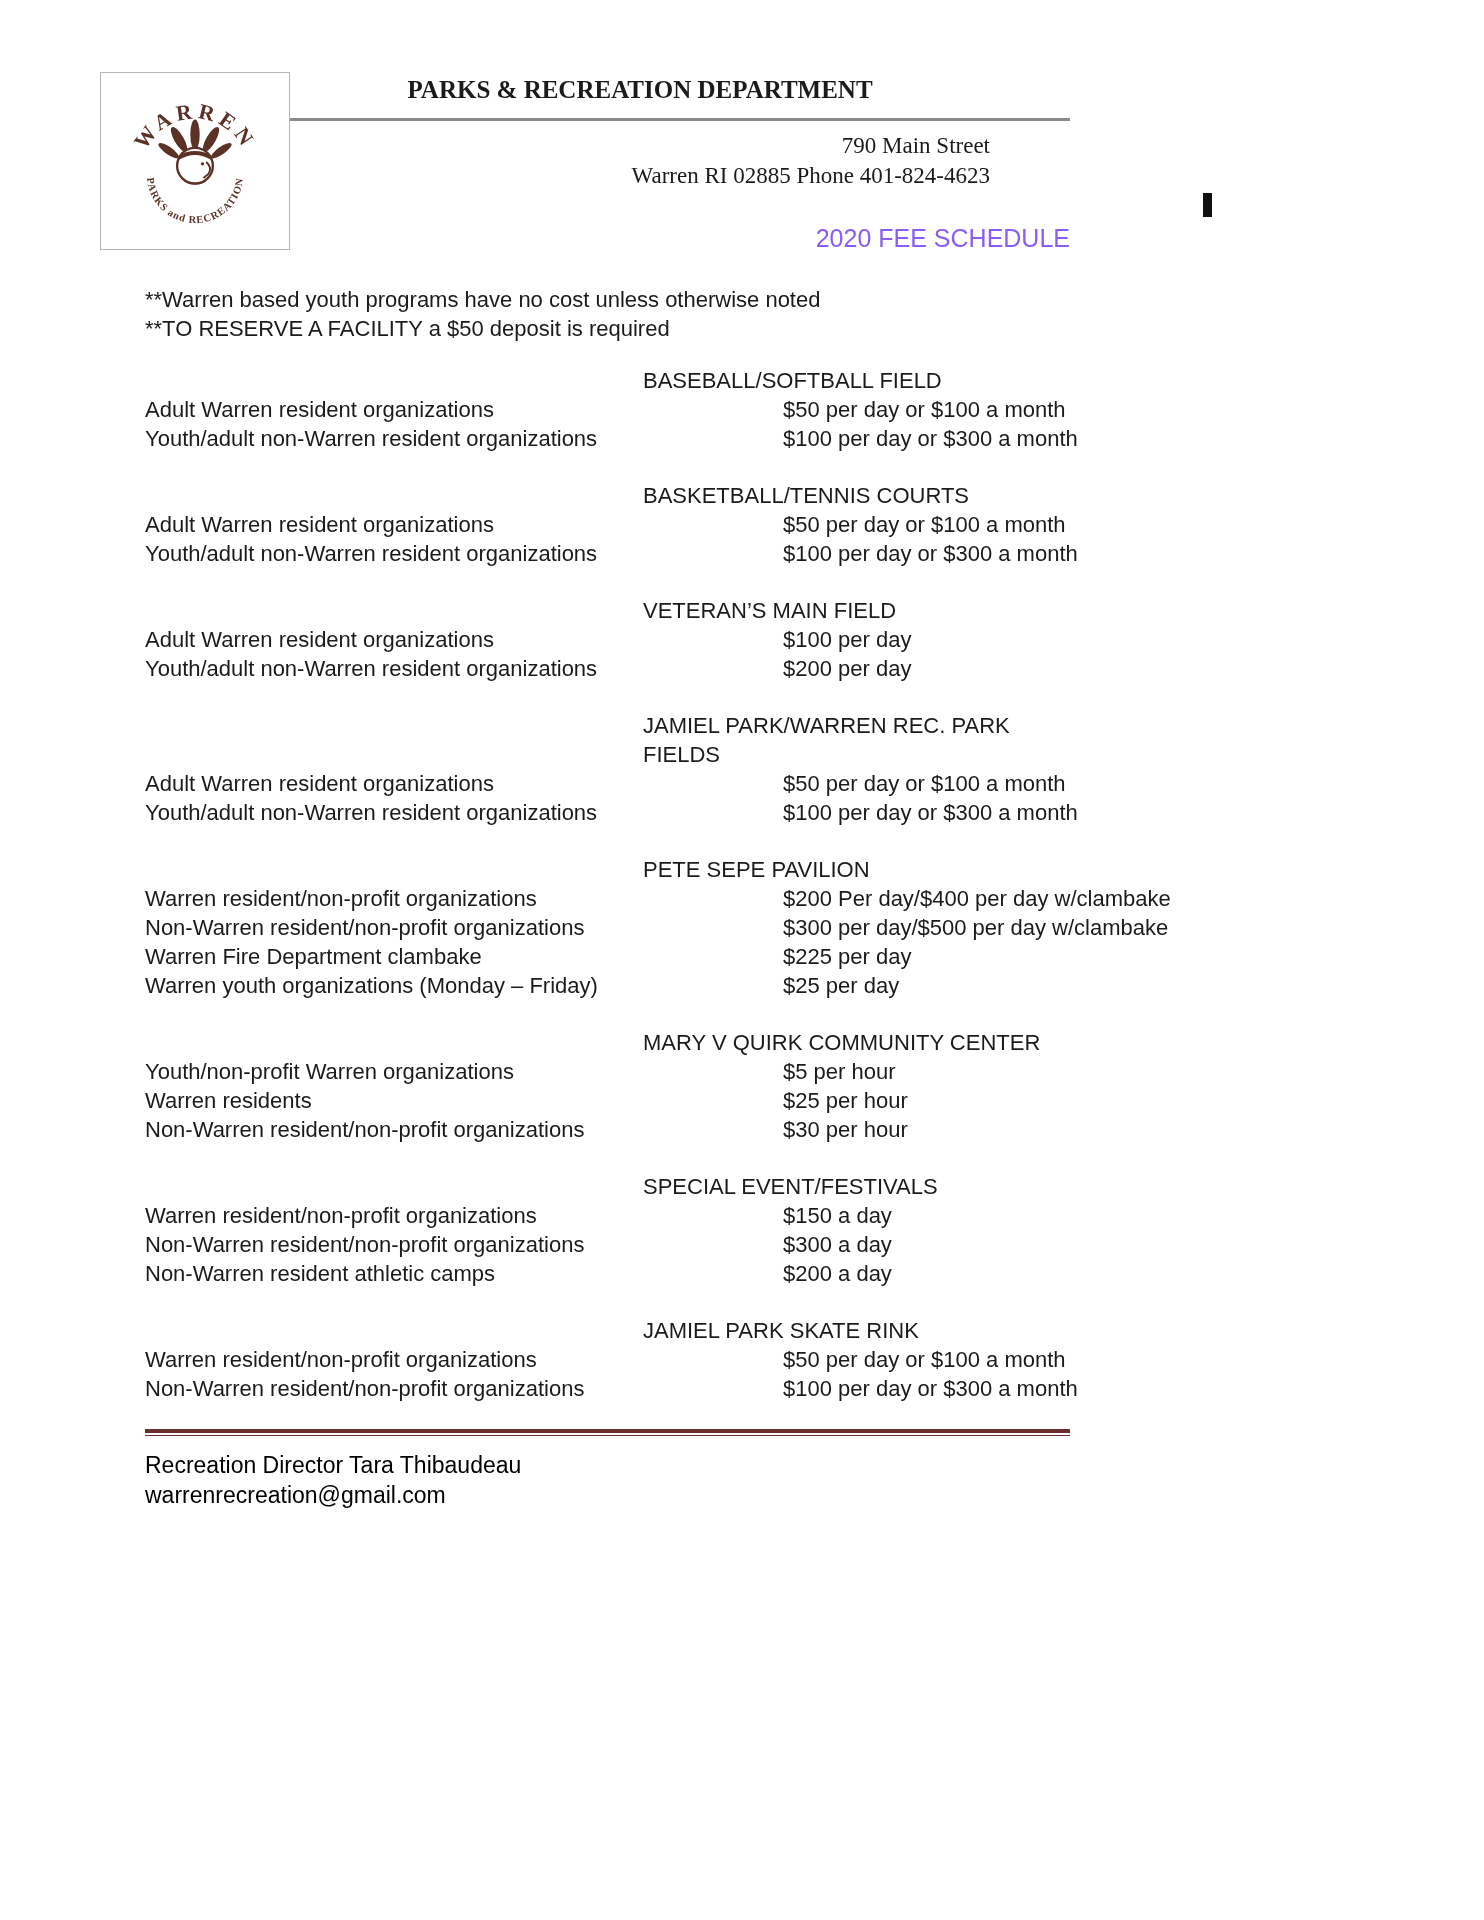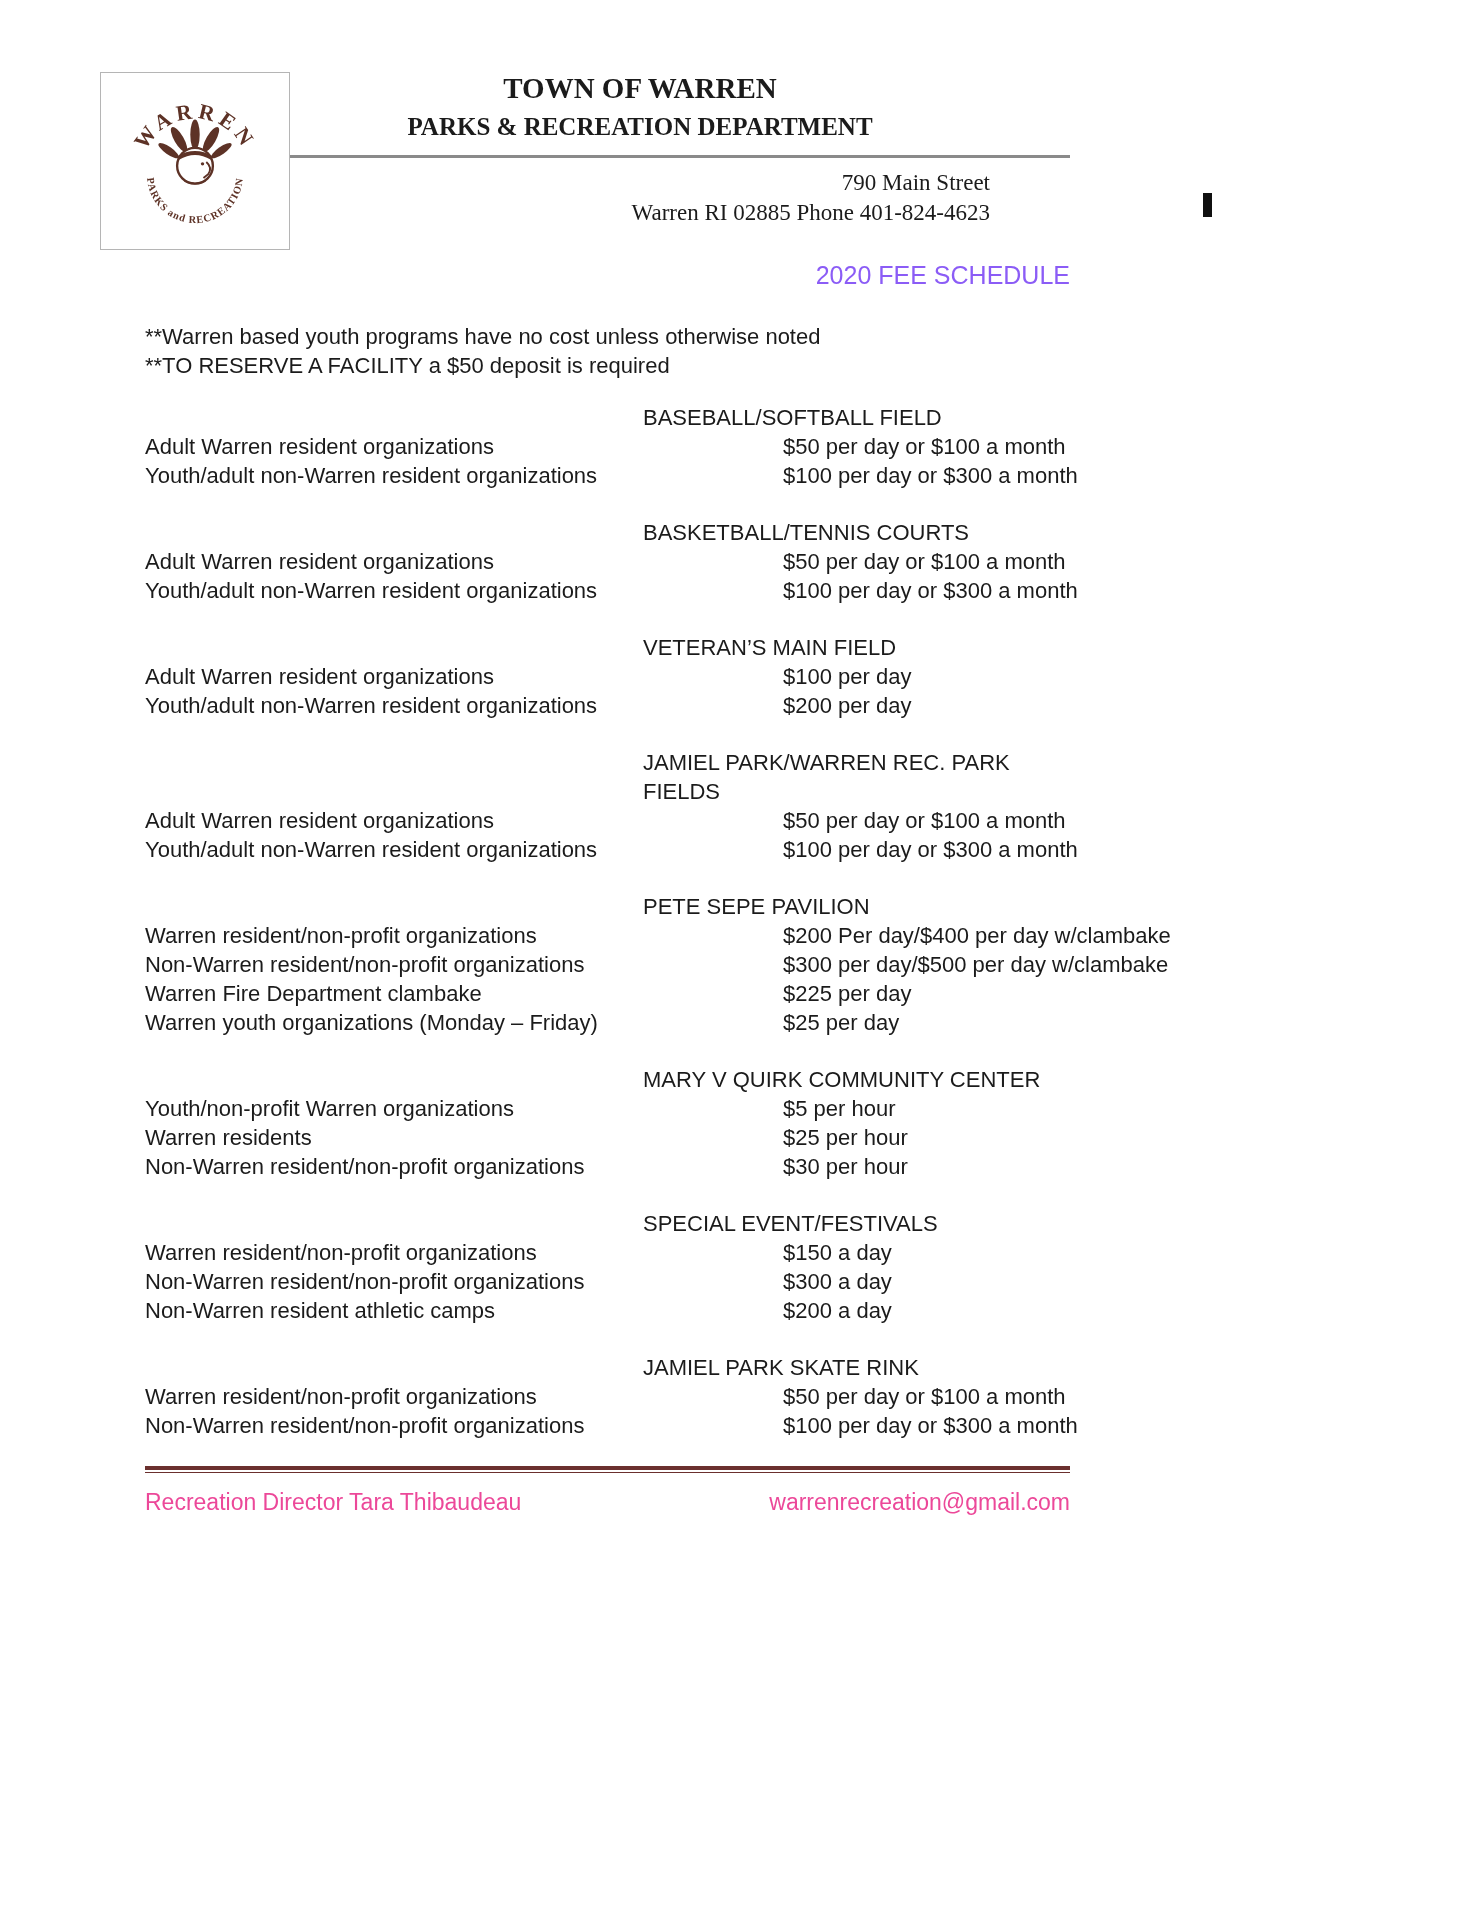--- a/index.html
+++ b/index.html
@@ -102,21 +102,22 @@
     border-top: 4px solid #6b302e;
     border-bottom: 1px solid #6b302e;
   }
   .footer-row {
     margin: 14px 0 0 145px;
     width: 925px;
     display: flex;
     justify-content: space-between;
     font-size: 23px;
     line-height: 30px;
-    color: #ec4899;
+    color: #000000;
+    flex-direction: column;
   }
 
   
   .logo-svg text { font-family: "Liberation Serif", serif; }
 </style>
 </head>
 <body>
 
 <div class="page">
 
@@ -145,21 +146,20 @@
           <circle cx="85" cy="90" r="19" fill="#ffffff" stroke="#5d3226" stroke-width="2.5"></circle>
           <path d="M67,82 q18,-11 36,0" stroke="#5d3226" stroke-width="4" fill="none"></path>
           <path d="M97,86 q7,6 2,13 l-5,4" stroke="#5d3226" stroke-width="2" fill="none"></path>
           <circle cx="93" cy="88" r="1.8" fill="#5d3226"></circle>
           <path d="M74,106 q11,6 22,0" stroke="#5d3226" stroke-width="2" fill="none"></path>
         </g>
       </svg>
     </div>
 
     <div class="header-text">
-      <div class="header-title-1">TOWN OF WARREN</div>
       <div class="header-title-2">PARKS &amp; RECREATION DEPARTMENT</div>
     </div>
     <div class="header-rule"></div>
     <div class="header-address">
       <div>790 Main Street</div>
       <div>Warren RI 02885 Phone 401-824-4623</div>
     </div>
   </div>
 
   <div class="scan-mark"></div>

